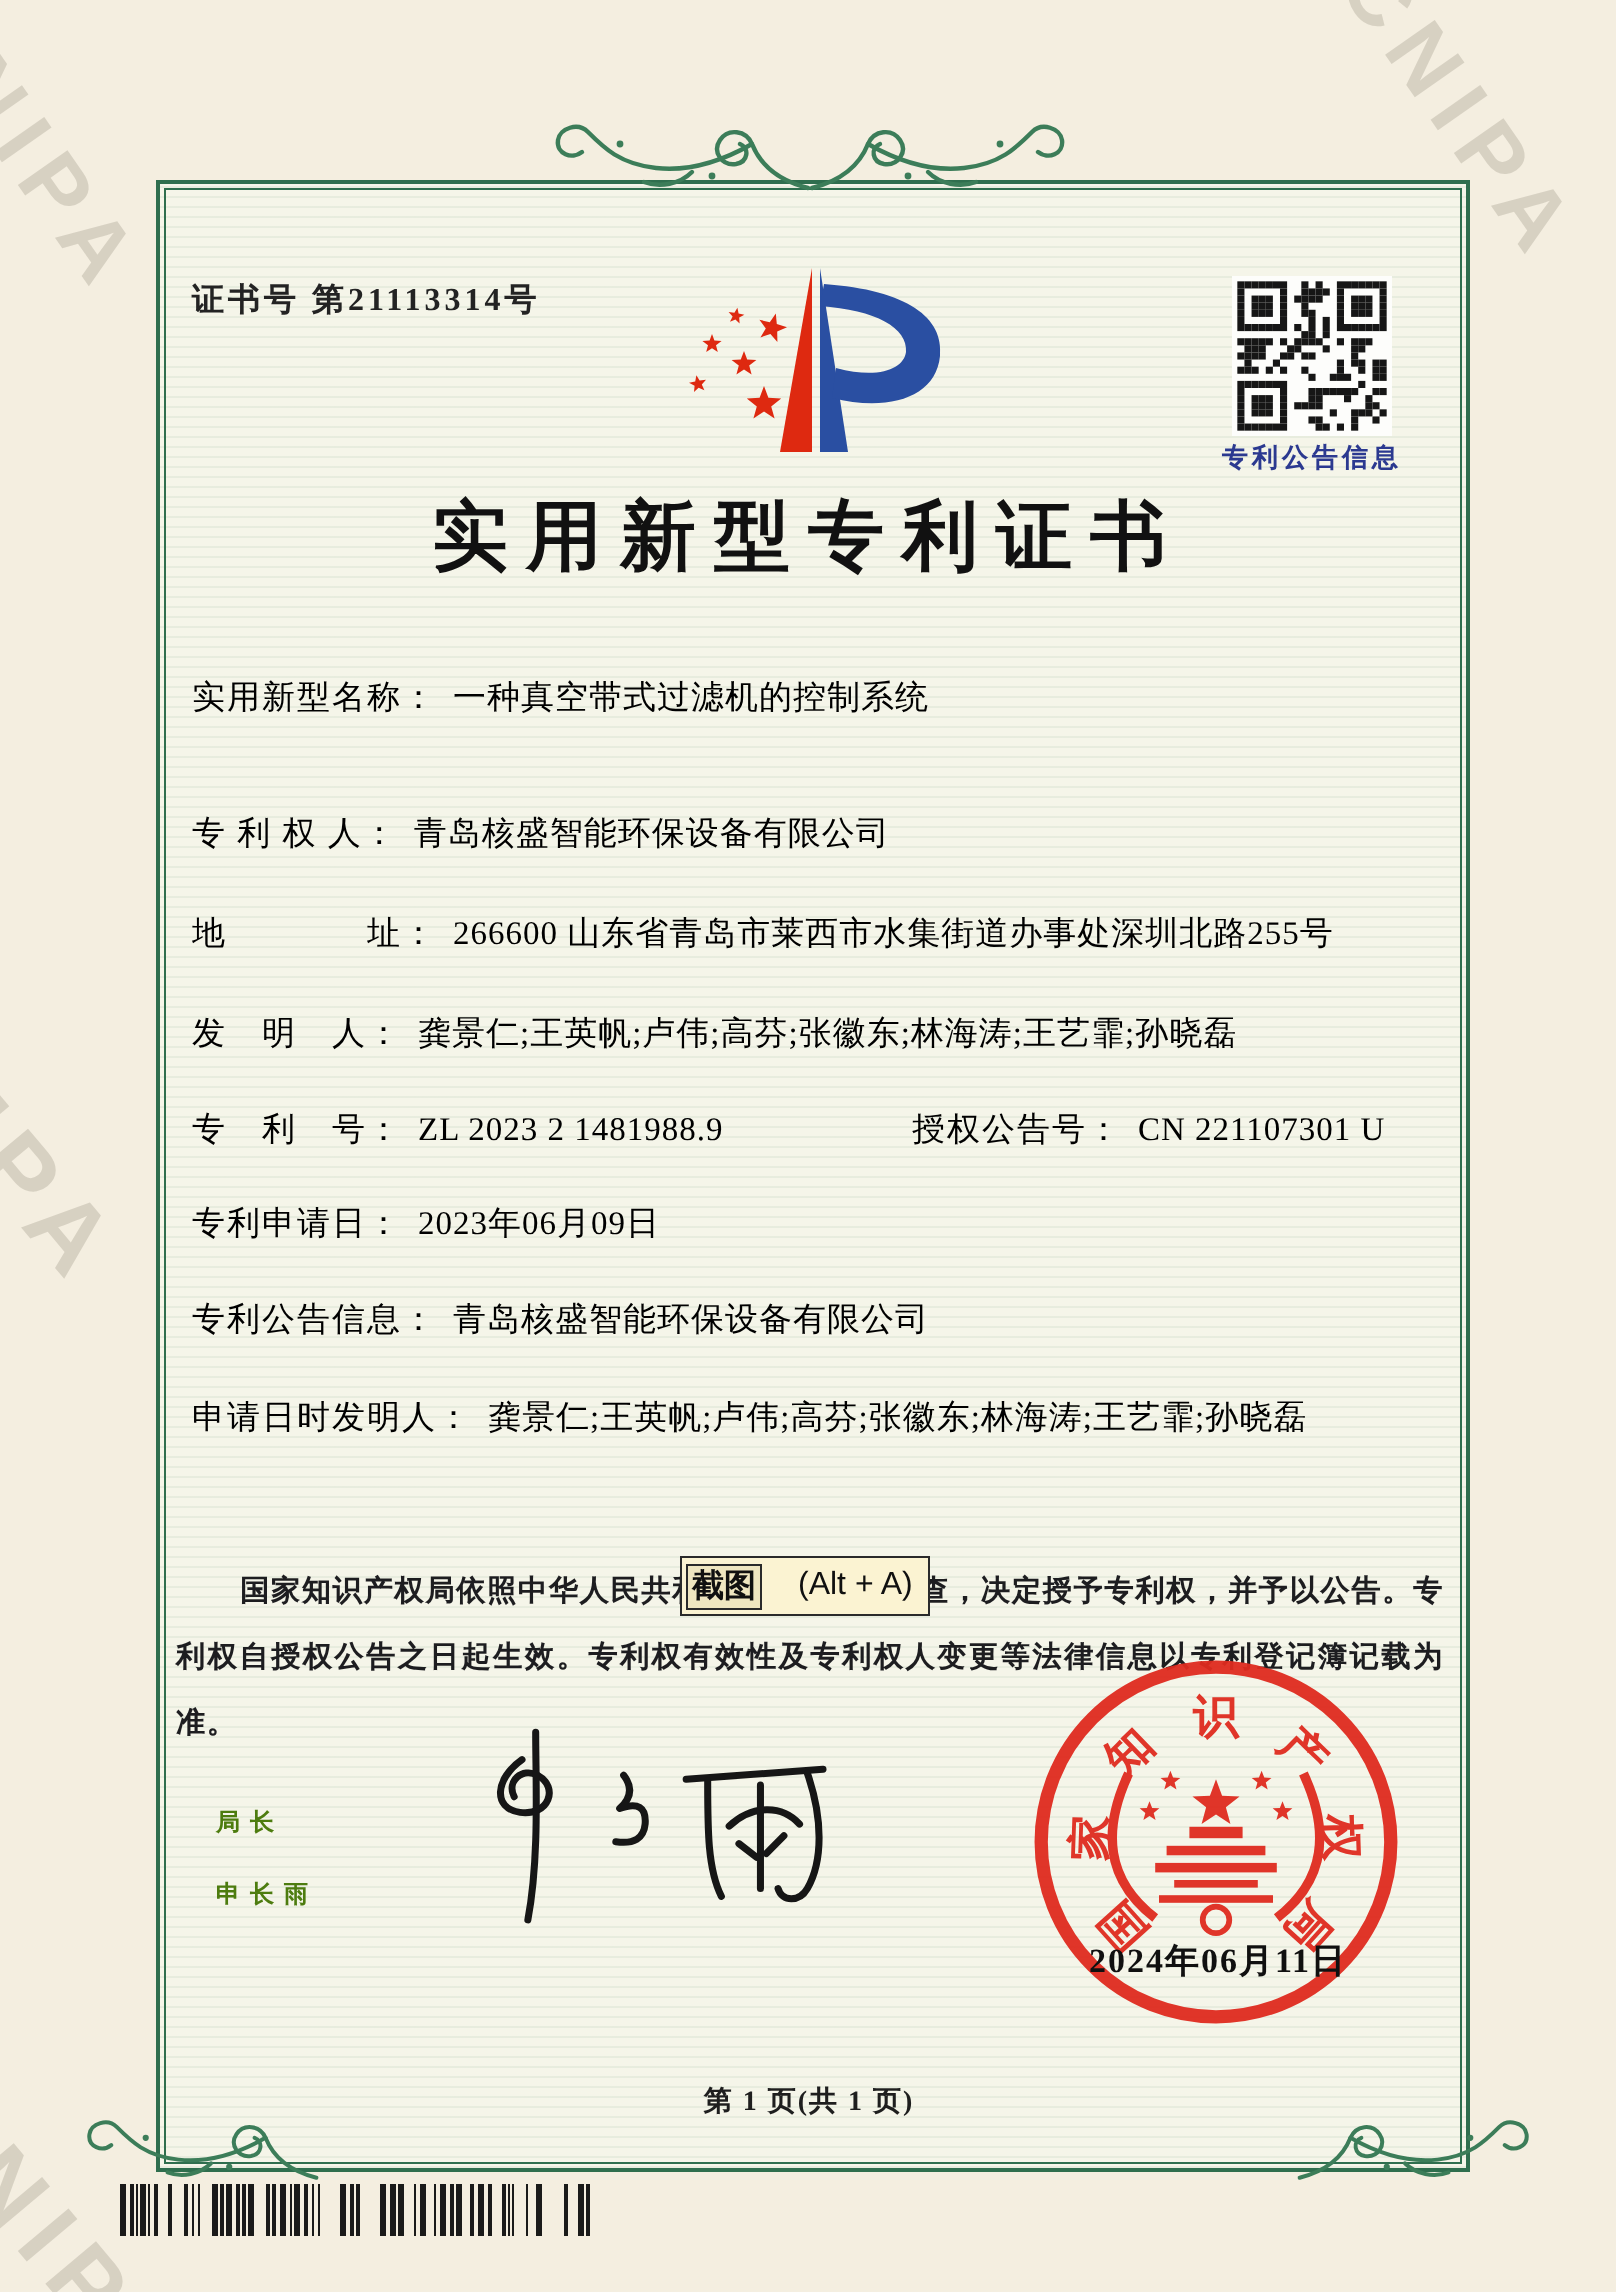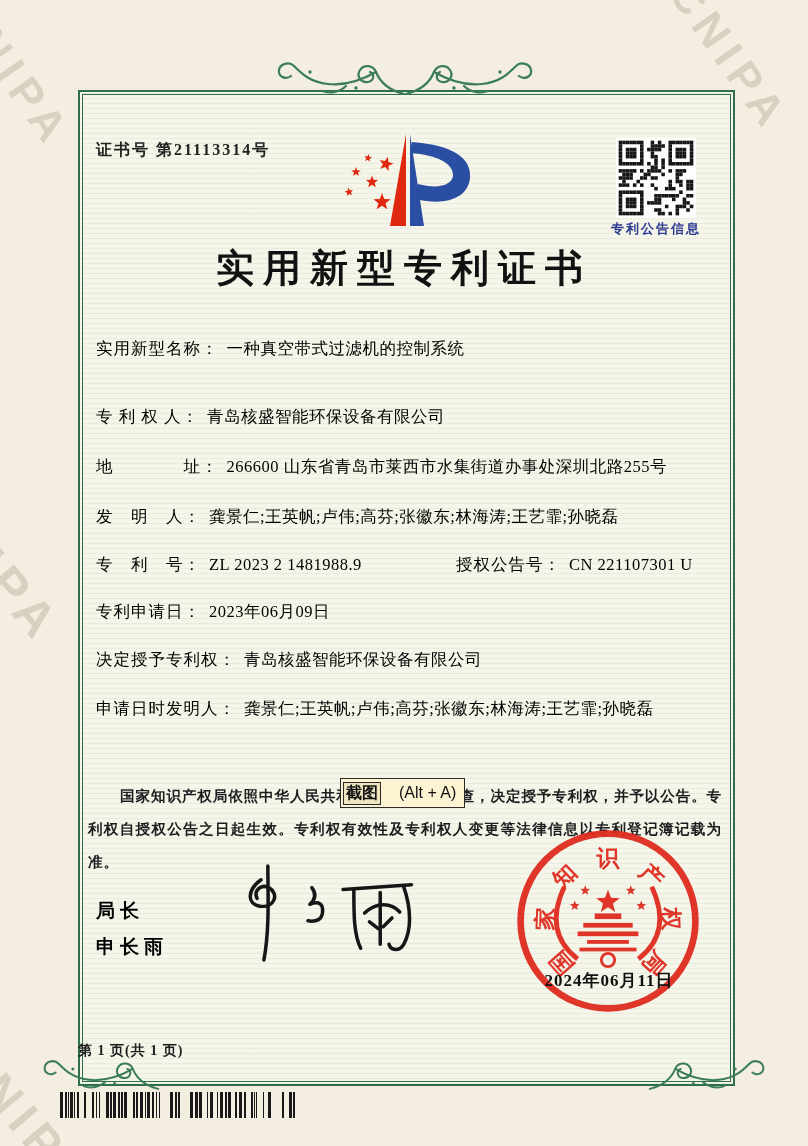--- a/index.html
+++ b/index.html
@@ -36,31 +36,31 @@
   .row .rcol{position:absolute;left:360px;top:0;}
   
   .notice{position:absolute;left:88px;top:780px;width:634px;font-size:14.6px;
           line-height:33px;text-align:justify;text-indent:2.2em;color:#1d1d20;
           font-weight:600;letter-spacing:0.8px;}
   .tooltip{position:absolute;left:340px;top:778px;height:26px;padding:1px 8px 1px 2px;
            background:#fbf3d2;border:1px solid #2a2a2a;font-family:"Liberation Sans","DejaVu Sans",sans-serif;
            font-size:16px;color:#101010;display:flex;align-items:center;z-index:5;}
   .tooltip .pfx{border:1px solid #2a2a2a;background:#efe6c0;padding:0 2px;margin-right:18px;font-weight:bold;}
   
-  .signer{position:absolute;left:96px;top:893px;font-size:19px;color:#000000;
+  .signer{position:absolute;left:108px;top:893px;font-size:12px;color:#4d7c0f;
           font-weight:bold;letter-spacing:5px;line-height:36px;}
   .sig{position:absolute;left:218px;top:860px;}
   
   .seal{position:absolute;left:513px;top:826px;width:190px;height:190px;opacity:0.95;}
   #seal-text text{font-size:24px;font-weight:bold;fill:#df2b1f;
                   font-family:"Liberation Serif","DejaVu Serif",serif;}
   .seal-date{position:absolute;left:534px;top:969px;width:150px;text-align:center;
              font-size:17px;font-weight:bold;color:#101010;letter-spacing:1px;z-index:6;}
   
-  .pageno{position:absolute;left:78px;top:1042px;width:653px;text-align:left;
+  .pageno{position:absolute;left:78px;top:1042px;width:653px;text-align:center;
           font-size:14px;font-weight:bold;color:#1e1e1e;letter-spacing:1px;}
   #barcode{position:absolute;left:60px;top:1092px;width:240px;height:26px;}
   #barcode i{position:absolute;top:0;bottom:0;background:#1a1a1a;}
 </style>
 </head>
 <body>
 
 <span class="wm" style="left:-18px;top:-14px;font-size:44px;transform:rotate(55deg);">CNIPA</span>
 <span class="wm" style="left:700px;top:-30px;font-size:44px;transform:rotate(55deg);">CNIPA</span>
 <span class="wm" style="left:470px;top:320px;font-size:54px;transform:rotate(47deg);">CNIPA</span>
@@ -341,21 +341,21 @@
   <span class="lb">发　明　人：</span><span class="vl">龚景仁;王英帆;卢伟;高芬;张徽东;林海涛;王艺霏;孙晓磊</span>
 </div>
 <div class="row" style="top:554px;">
   <span class="lb">专　利　号：</span><span class="vl">ZL 2023 2 1481988.9</span>
   <span class="rcol"><span class="lb">授权公告号：</span><span class="vl">CN 221107301 U</span></span>
 </div>
 <div class="row" style="top:601px;">
   <span class="lb">专利申请日：</span><span class="vl">2023年06月09日</span>
 </div>
 <div class="row" style="top:649px;">
-  <span class="lb">决定授予专利权：</span><span class="vl">青岛核盛智能环保设备有限公司</span>
+  <span class="lb">专利公告信息：</span><span class="vl">青岛核盛智能环保设备有限公司</span>
 </div>
 <div class="row" style="top:698px;">
   <span class="lb">申请日时发明人：</span><span class="vl">龚景仁;王英帆;卢伟;高芬;张徽东;林海涛;王艺霏;孙晓磊</span>
 </div>
 
 <div class="notice">国家知识产权局依照中华人民共和国专利法进行审查，决定授予专利权，并予以公告。专利权自授权公告之日起生效。专利权有效性及专利权人变更等法律信息以专利登记簿记载为准。</div>
 
 <div class="tooltip">
   <span class="pfx">截图</span>
   <span>(Alt + A)</span>

